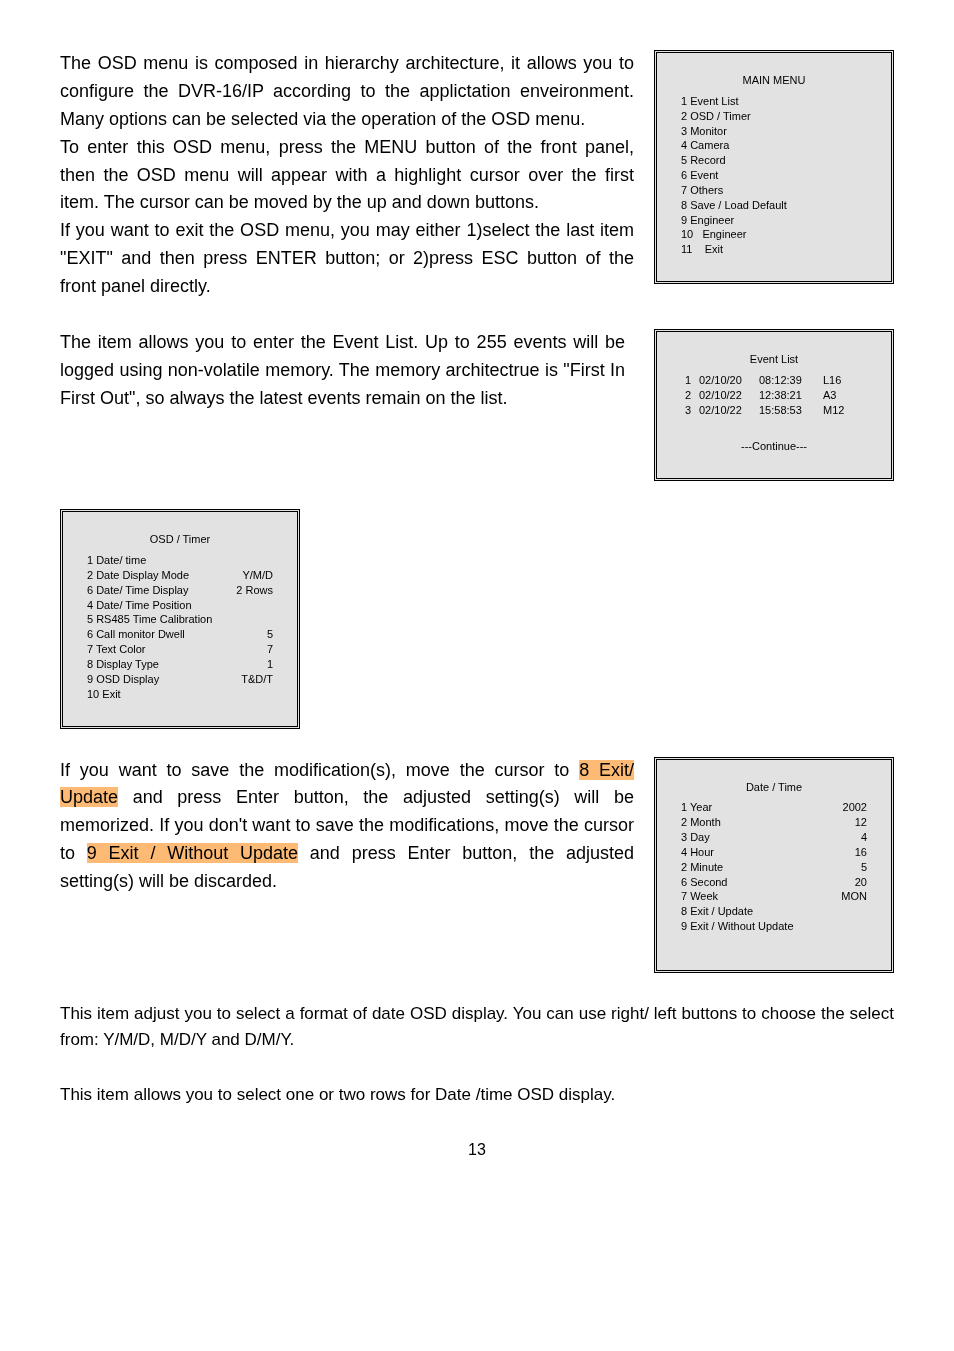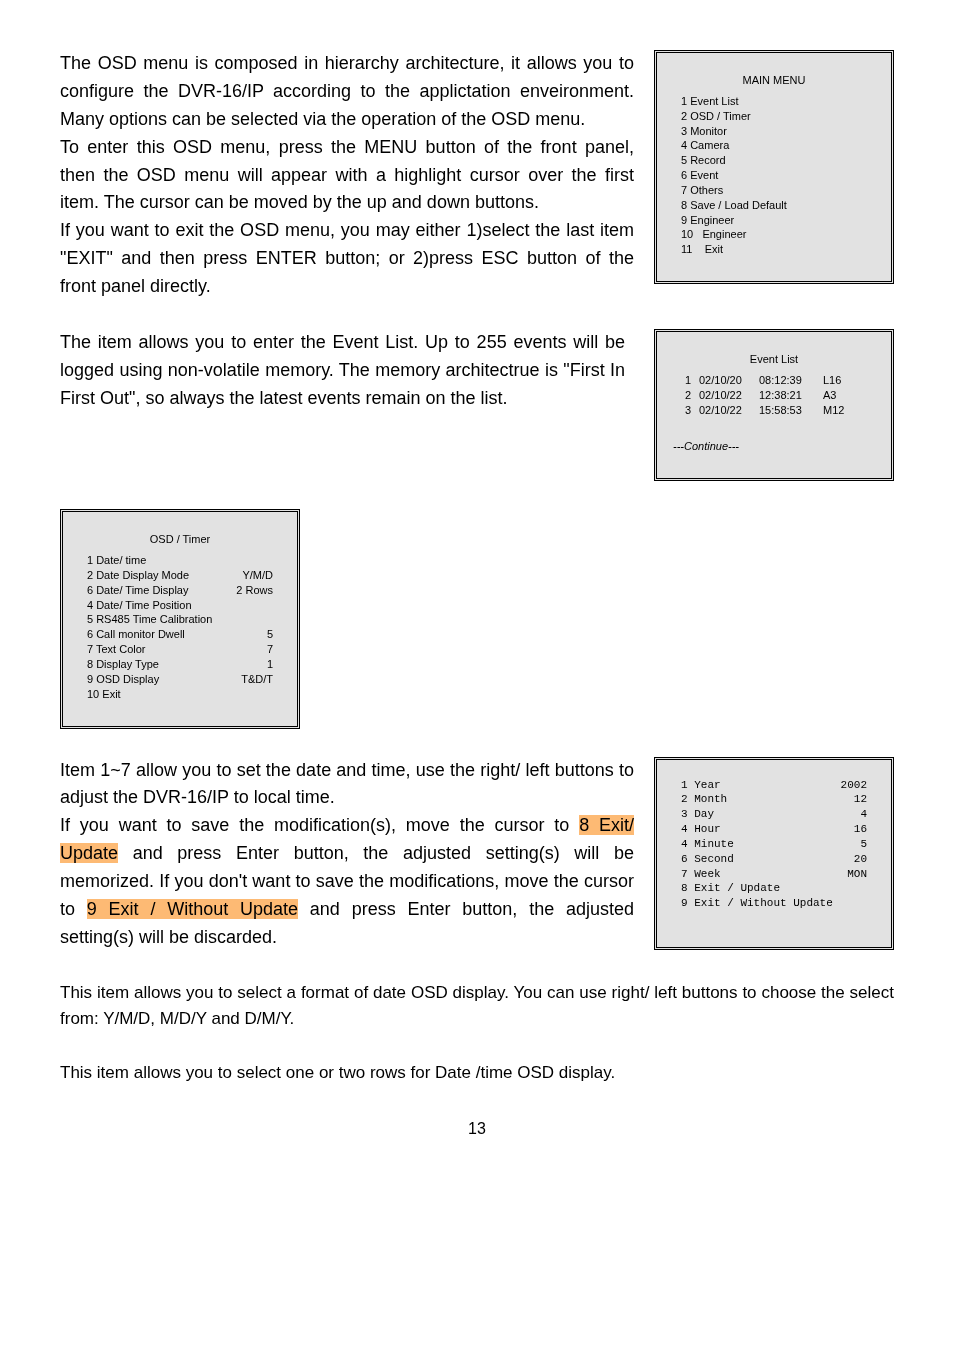--- a/index.html
+++ b/index.html
@@ -53,23 +53,22 @@
     }
     .ev-col1 { width: 14px; }
     .ev-col2 { width: 60px; }
     .ev-col3 { width: 64px; }
     .ev-col4 { flex: 1; }
     .osd-row {
       display: flex;
       justify-content: space-between;
     }
     .continue {
-      text-align: left;
+      text-align: center;
       padding: 14px 0 8px 0;
-      font-style: italic;
     }
     .highlight {
       background: #fdba74;
     }
     .full-width-para {
       text-align: justify;
       font-size: 17px;
       margin-bottom: 28px;
     }
     .page-num {
@@ -137,38 +136,38 @@
           <div class="osd-row"><span>8 Display Type</span><span>1</span></div>
           <div class="osd-row"><span>9 OSD Display</span><span>T&amp;D/T</span></div>
           <div class="osd-row"><span>10 Exit</span><span></span></div>
         </div>
     </div>
   </div>
 </div>
 
 <div class="row" style="margin-top:20px;">
   <div class="left">
-    <p>Item 1~7 allow you to set the date and time, use the right/ left buttons to adjust the DVR-16/IP to local time.</p>
     <p>
       <span>If you want to save the modification(s), move the cursor to </span><span class="highlight">8 Exit/ Update</span><span> and press Enter button, the adjusted setting(s) will be memorized. If you don't want to save the modifications, move the cursor to </span><span class="highlight">9 Exit / Without Update</span><span> and press Enter button, the adjusted setting(s) will be discarded.</span>
     </p>
   </div>
   <div class="right">
     <div class="menu-box">
-      <div class="menu-body" id="date-time-body" style="padding-bottom:20px;font-family:Liberation Mono, monospace;">
+      <div class="menu-title">Date / Time</div>
+      <div class="menu-body" id="date-time-body" style="padding-bottom:20px;">
           <div class="osd-row"><span>1 Year</span><span>2002</span></div>
           <div class="osd-row"><span>2 Month</span><span>12</span></div>
           <div class="osd-row"><span>3 Day</span><span>4</span></div>
           <div class="osd-row"><span>4 Hour</span><span>16</span></div>
-          <div class="osd-row"><span>4 Minute</span><span>5</span></div>
+          <div class="osd-row"><span>2 Minute</span><span>5</span></div>
           <div class="osd-row"><span>6 Second</span><span>20</span></div>
           <div class="osd-row"><span>7 Week</span><span>MON</span></div>
           <div class="osd-row"><span>8 Exit / Update</span><span></span></div>
           <div class="osd-row"><span>9 Exit / Without Update</span><span></span></div>
         </div>
     </div>
   </div>
 </div>
 
-<div class="full-width-para" style="margin-top:20px;">This item allows you to select a format of date OSD display. You can use right/ left buttons to choose the select from: Y/M/D, M/D/Y and D/M/Y.</div>
+<div class="full-width-para" style="margin-top:20px;">This item adjust you to select a format of date OSD display. You can use right/ left buttons to choose the select from: Y/M/D, M/D/Y and D/M/Y.</div>
 <div class="full-width-para">This item allows you to select one or two rows for Date /time OSD display.</div>
 
 <div class="page-num">13</div>
 
 </body></html>

